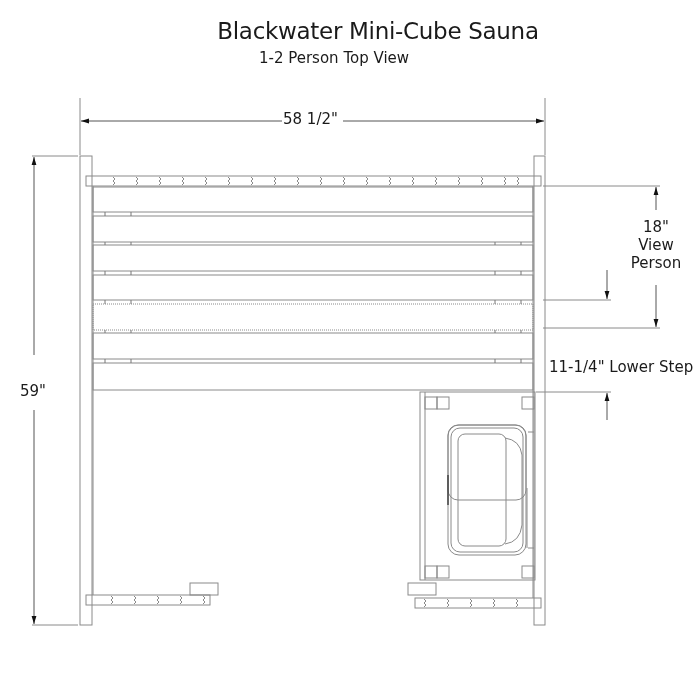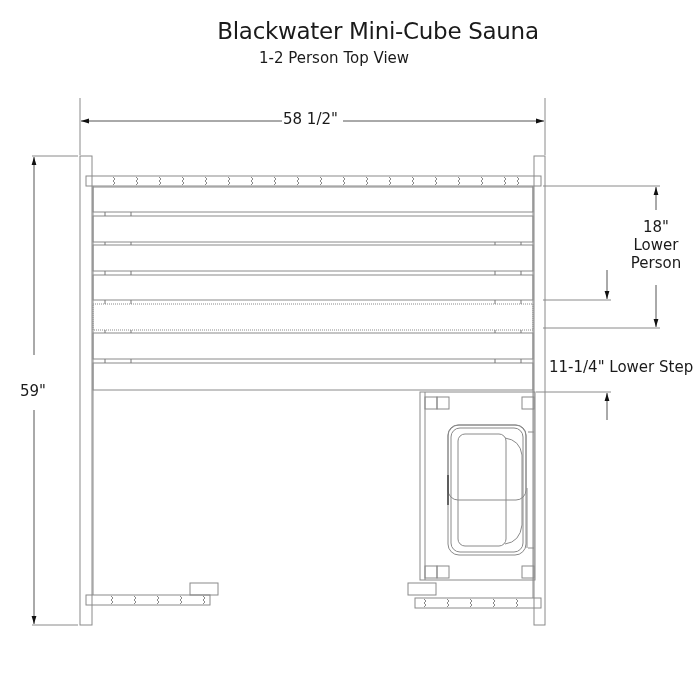--- a/index.html
+++ b/index.html
@@ -158,16 +158,16 @@
       <line x1="536" y1="392" x2="611" y2="392"></line>
       <line x1="607" y1="420" x2="607" y2="393" stroke="#555" marker-end="url(#arrow)"></line>
     </g>
   </g>
 </svg>
 
 <div class="lbl" style="left:283px; top:110px;">58 1/2"</div>
 <div class="lbl" style="left:20px; top:382px;">59"</div>
 <div class="lbl lbl-c" style="left:624px; top:218px; width:64px;">
   <div>18"</div>
-  <div>Lower</div>
+  <div>View</div>
   <div>Person</div>
 </div>
 <div class="lbl" style="left:549px; top:358px;">11-1/4" Lower Step</div>
 
 </body></html>

